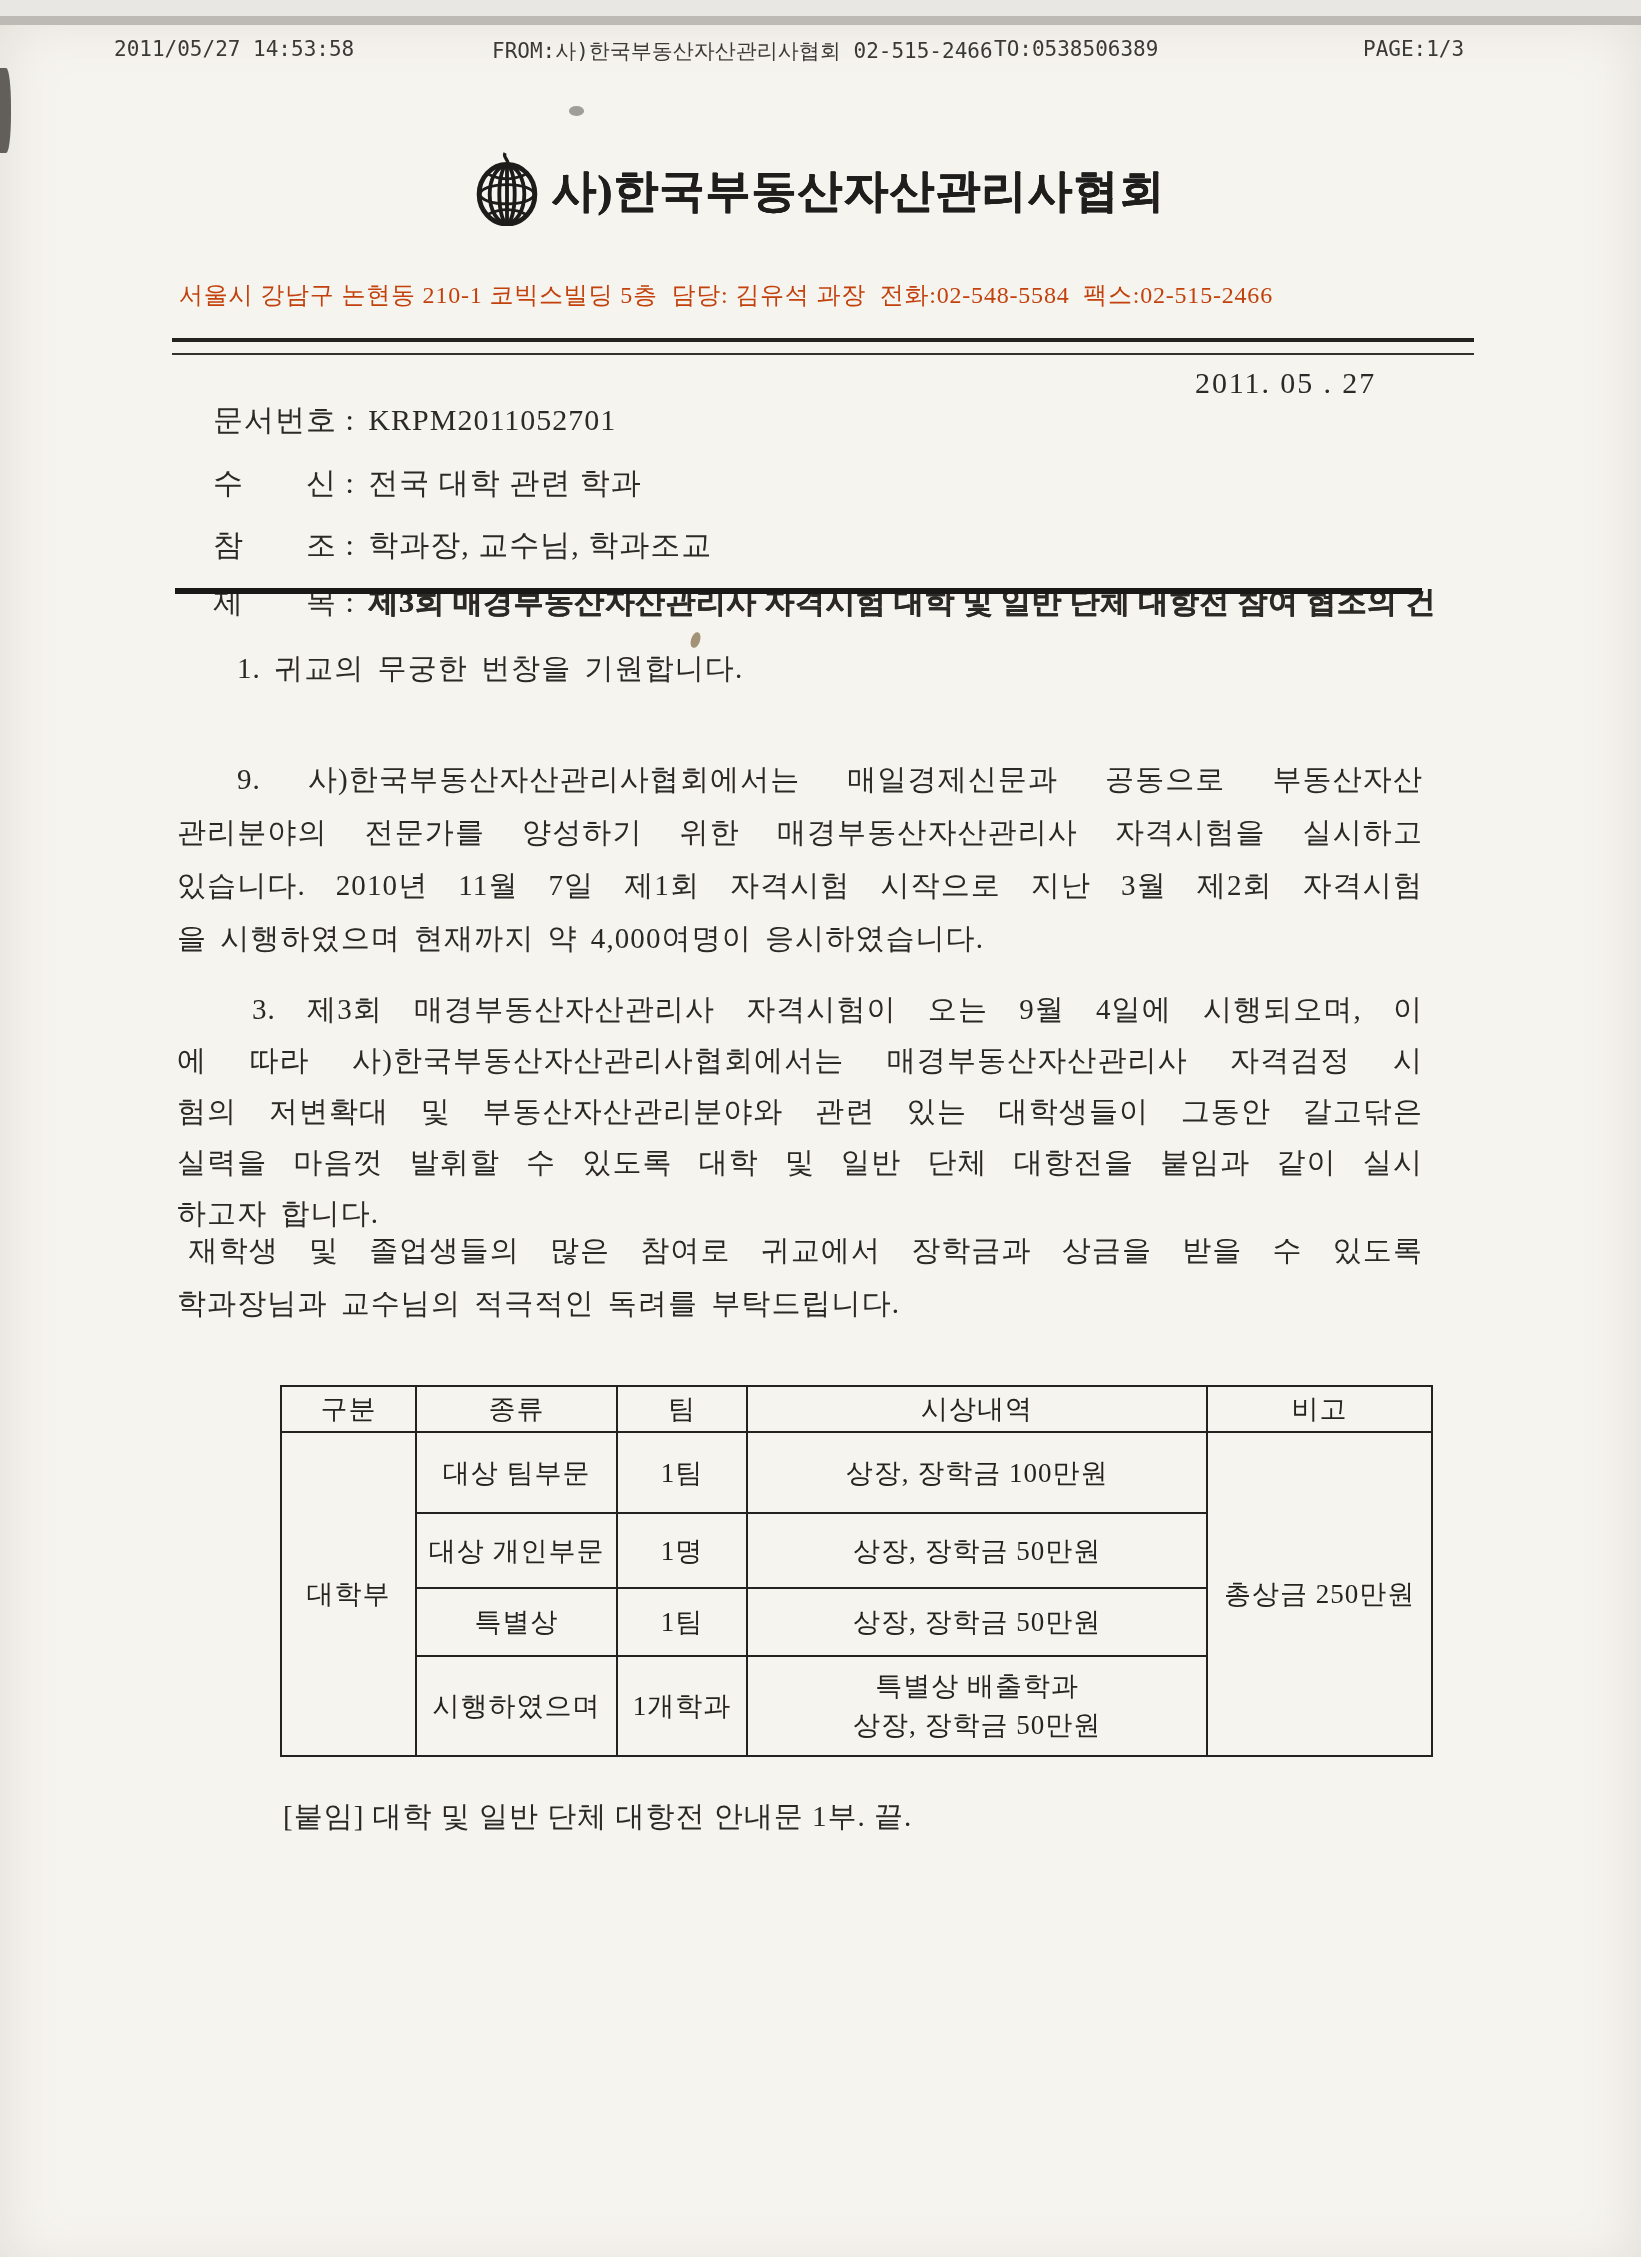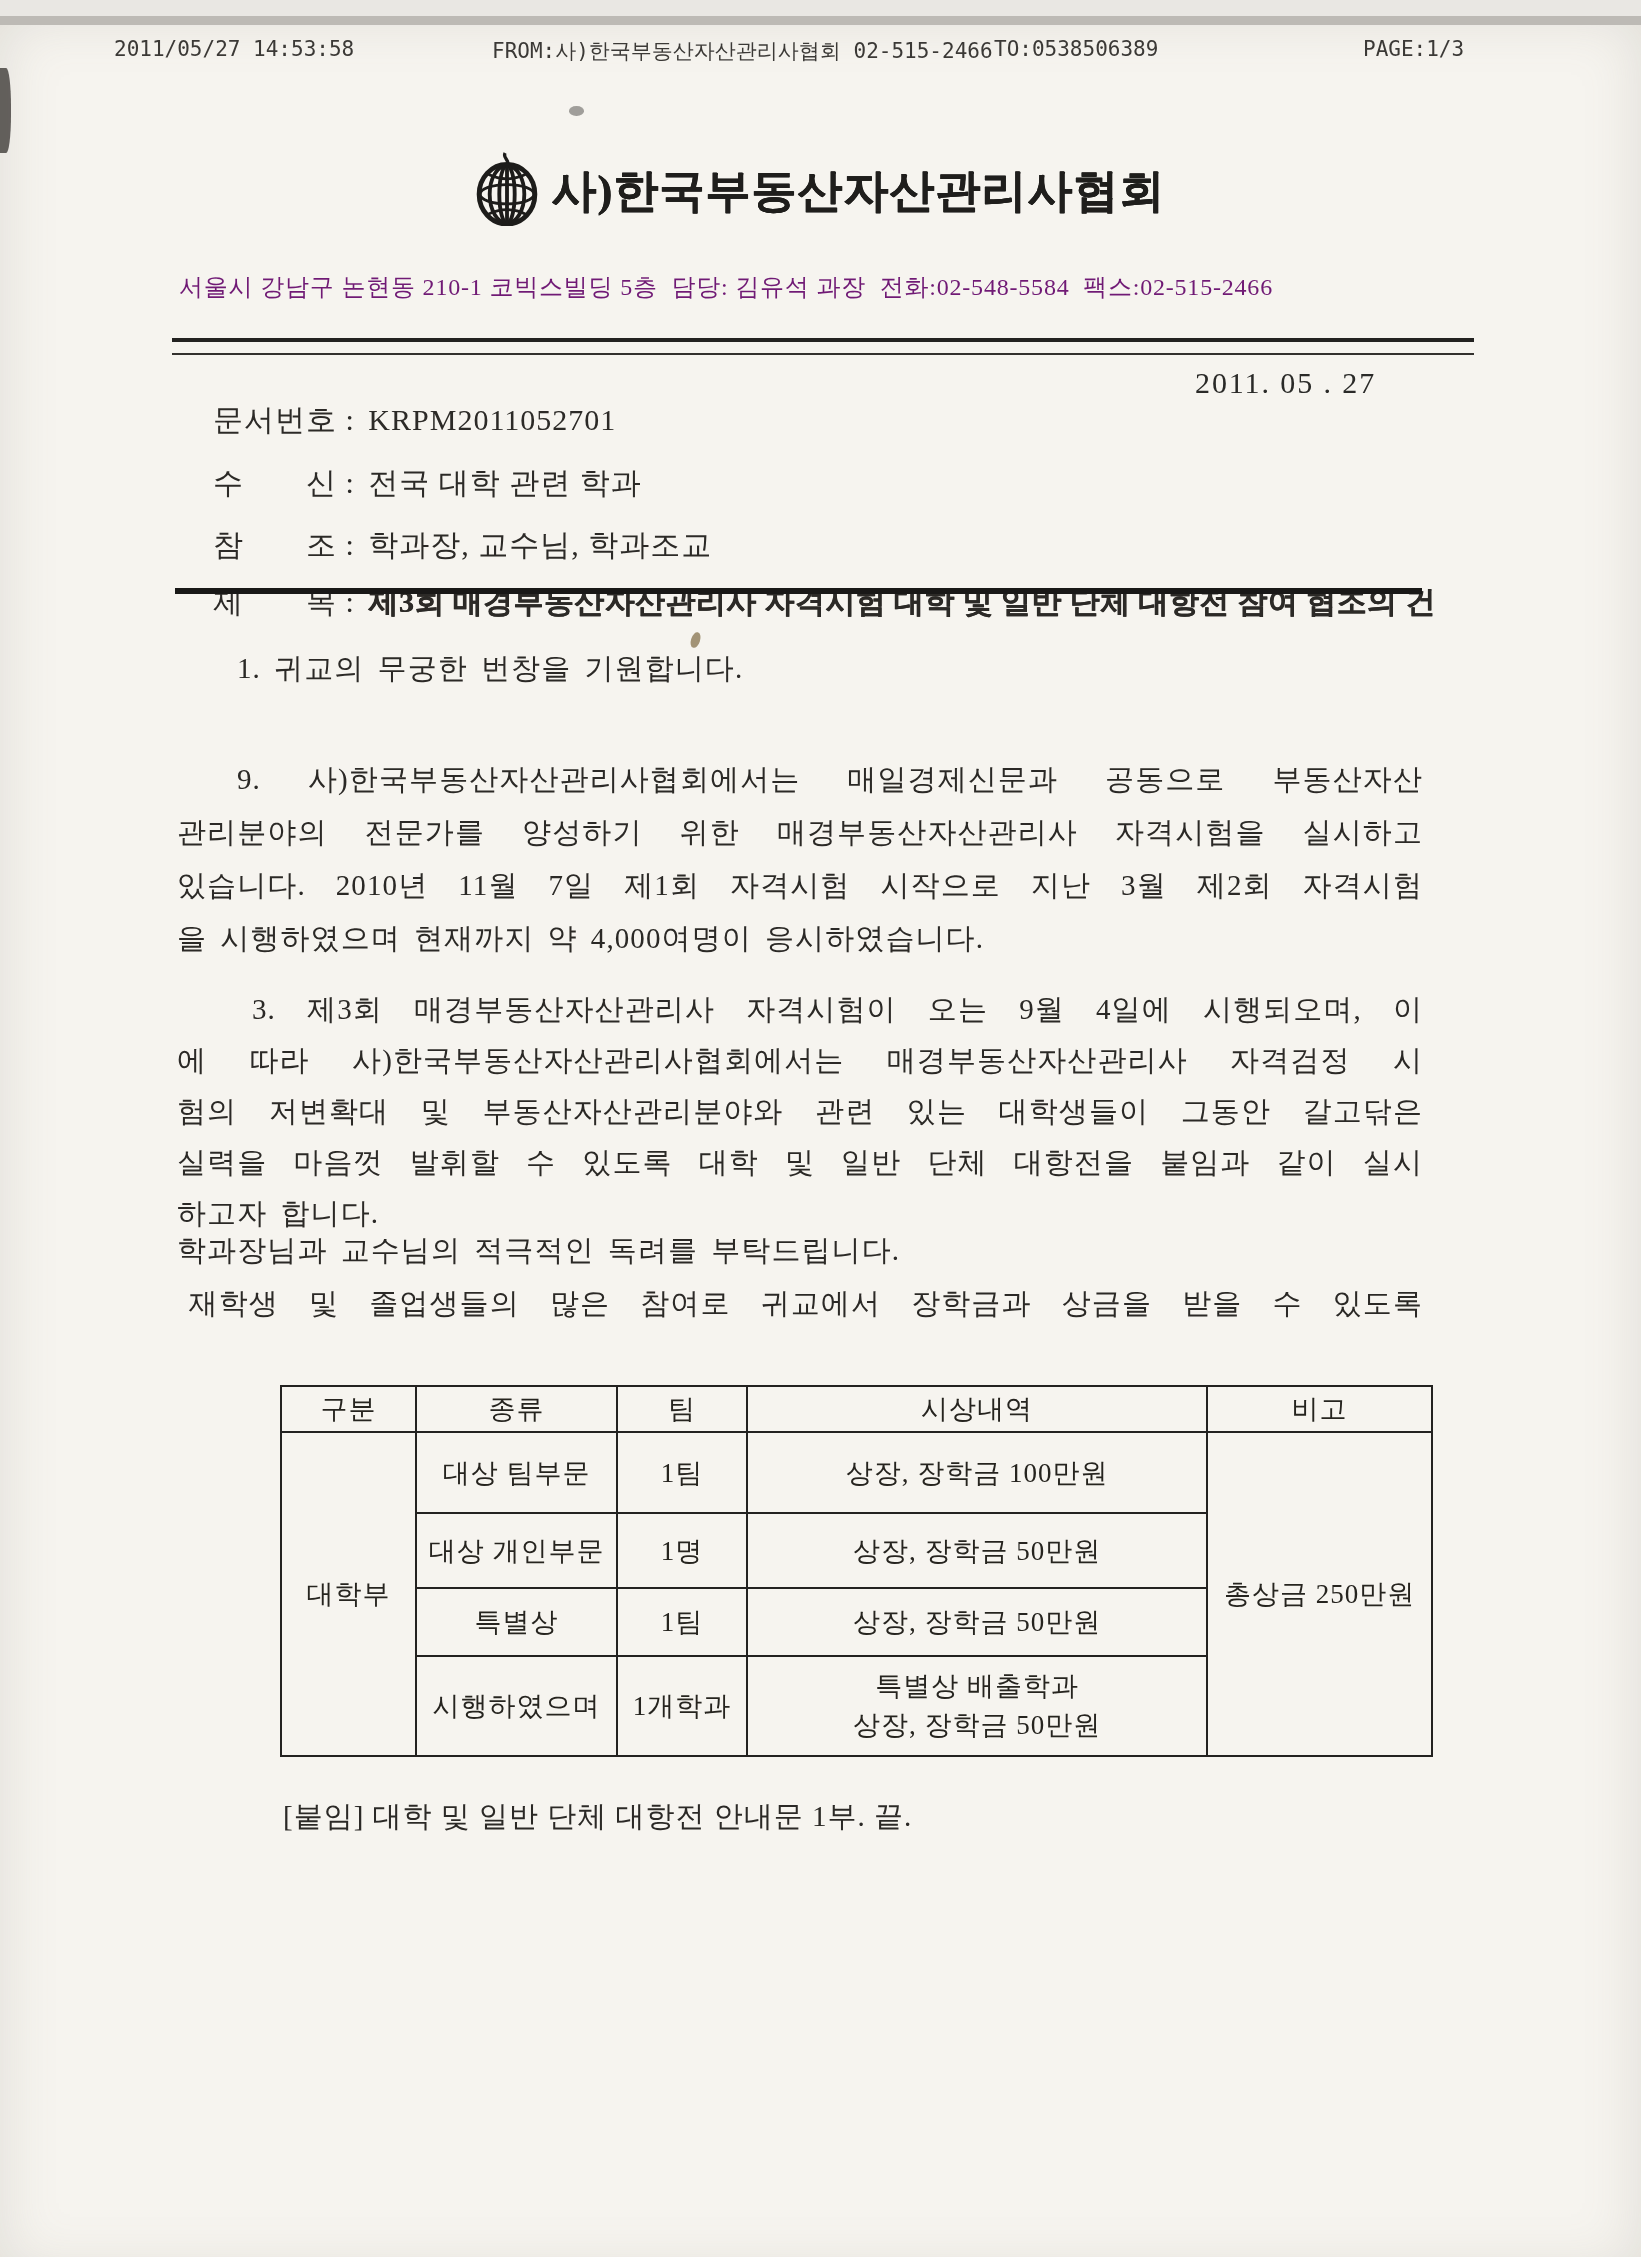--- a/index.html
+++ b/index.html
@@ -23,22 +23,22 @@
   .fax-header span { position:absolute; white-space:pre; }
   .fax-dt   { left:114px; }
   .fax-from { left:492px; }
   .fax-to   { left:994px; }
   .fax-page { left:1363px; }
 
   
   .letterhead { position:absolute; top:135px; left:0; width:100%; display:flex; justify-content:center; align-items:center; gap:13.5px; }
   .org-name { font-size:45px; font-weight:700; letter-spacing:1px; color:#1f1e1c;
     text-shadow:0.6px 0 0 #1f1e1c, 0 0.4px 0 #1f1e1c; white-space:nowrap; }
-  .address { position:absolute; top:255px; left:179px; width:1299px; font-size:24px;
-    letter-spacing:0.8px; white-space:pre; color:#701a75; }
+  .address { position:absolute; top:263px; left:179px; width:1299px; font-size:24px;
+    letter-spacing:0.8px; white-space:pre; color:#c2410c; }
 
   .rule-a { position:absolute; top:322px; left:172px; width:1302px; height:3.9px; background:#232220; }
   .rule-b { position:absolute; top:337px; left:172px; width:1302px; height:1.9px; background:#33312e; }
   .rule-heavy { position:absolute; top:572px; left:175px; width:1247px; height:5.8px; background:#191817; }
 
   
   .meta-row { position:absolute; left:179px; font-size:30px; letter-spacing:1px; white-space:pre; color:#2c2a27; }
   .meta-doc { top:350px; } .meta-to { top:413px; } .meta-cc { top:475px; } .meta-subj { top:532px; }
   .meta-row .val { margin-left:13.5px; }
   .meta-subj .val { font-weight:700; letter-spacing:0.4px; text-shadow:0.5px 0 0 currentColor; }
@@ -136,22 +136,22 @@
 
   <div class="para p3">
     <div class="line fill ind2">3. 제3회 매경부동산자산관리사 자격시험이 오는 9월 4일에 시행되오며, 이</div>
     <div class="line fill">에 따라 사)한국부동산자산관리사협회에서는 매경부동산자산관리사 자격검정 시</div>
     <div class="line fill">험의 저변확대 및 부동산자산관리분야와 관련 있는 대학생들이 그동안 갈고닦은</div>
     <div class="line fill">실력을 마음껏 발휘할 수 있도록 대학 및 일반 단체 대항전을 붙임과 같이 실시</div>
     <div class="line">하고자 합니다.</div>
   </div>
 
   <div class="para p4">
+    <div class="line fill ind3">재학생 및 졸업생들의 많은 참여로 귀교에서 장학금과 상금을 받을 수 있도록</div>
     <div class="line">학과장님과 교수님의 적극적인 독려를 부탁드립니다.</div>
-    <div class="line fill ind3">재학생 및 졸업생들의 많은 참여로 귀교에서 장학금과 상금을 받을 수 있도록</div>
   </div>
 
   <table class="award-table">
     <colgroup>
       <col style="width:135px">
         <col style="width:201px">
         <col style="width:130px">
         <col style="width:460px">
         <col style="width:225px">
     </colgroup>

